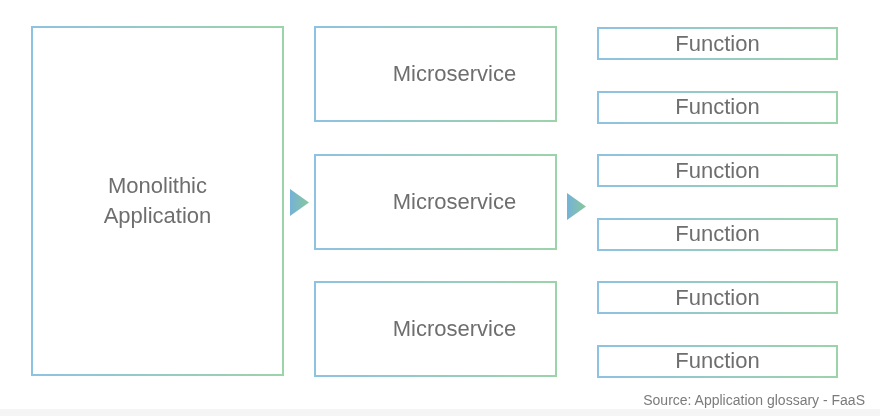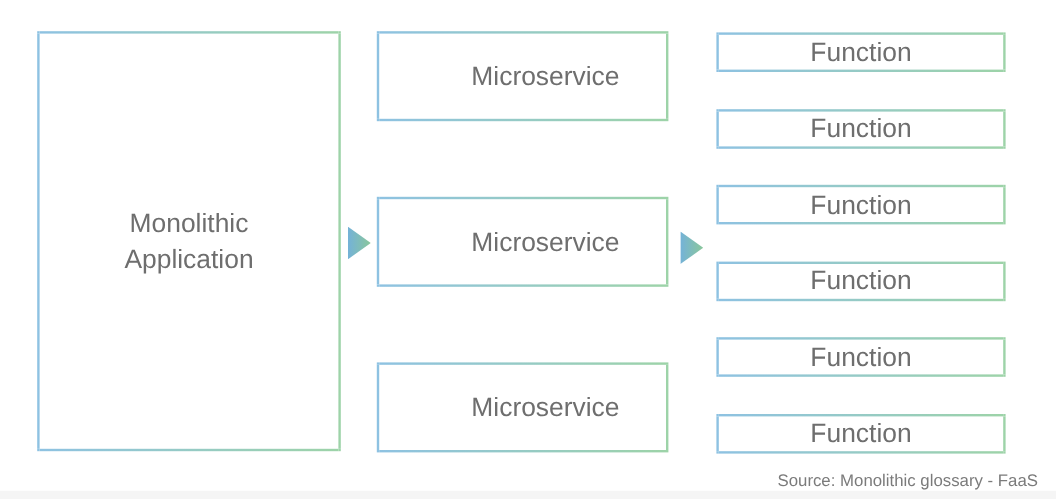--- a/index.html
+++ b/index.html
@@ -34,21 +34,21 @@
     position:absolute;left:31px;top:26px;
     width:253px;height:350px;
     line-height:30px;
   }
   .monolith .lbl{display:block;width:140px;text-align:center;}
   .col{
     position:absolute;
     display:flex;flex-direction:column;justify-content:space-between;
   }
   .micro-col{left:314px;top:26px;width:243px;height:351px;}
-  .micro-box{height:75px;padding-left:38px;}
+  .micro-box{height:96px;padding-left:38px;}
   .func-col{left:597px;top:27px;width:241px;height:351px;}
   .func-box{height:33px;}
   .arrow{position:absolute;}
   .arrow1{left:290px;top:189px;}
   .arrow2{left:567px;top:193px;}
   .source{
     position:absolute;right:15px;bottom:8px;
     font-size:14px;color:var(--source_gray);
   }
   .bottom-strip{
@@ -111,16 +111,16 @@
       <span>Function</span>
     </div>
     <div class="gbox func-box">
       <span>Function</span>
     </div>
     <div class="gbox func-box">
       <span>Function</span>
     </div>
   </div>
 
-  <div class="source">Source: Monolithic glossary - FaaS</div>
+  <div class="source">Source: Application glossary - FaaS</div>
   <div class="bottom-strip"></div>
 
 </div>
 
 </body></html>

